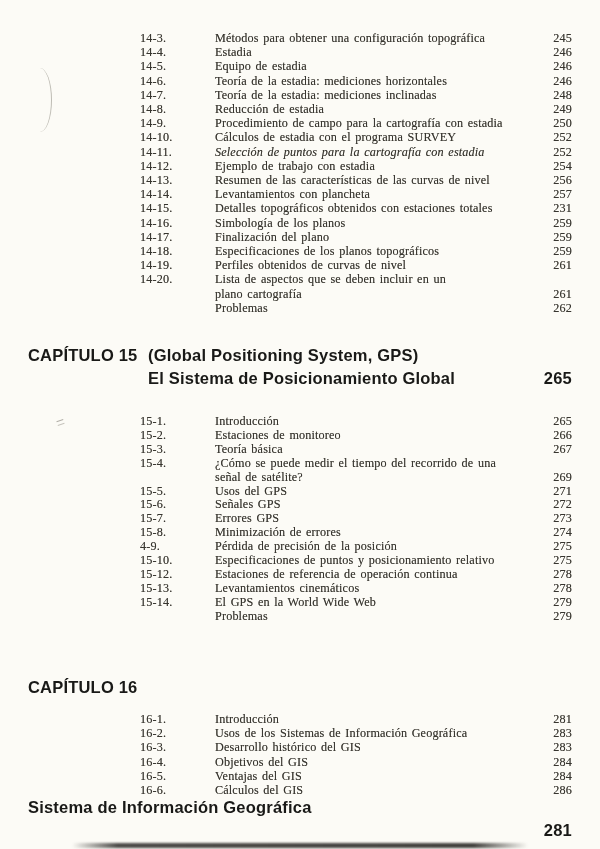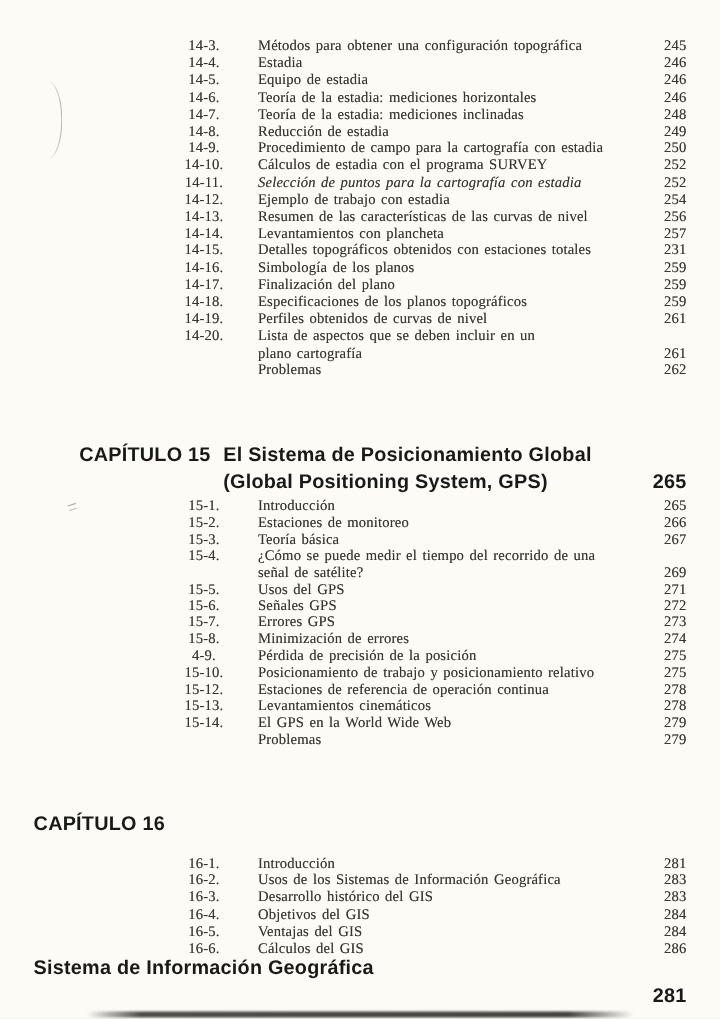--- a/index.html
+++ b/index.html
@@ -19,21 +19,21 @@
     font-size:12.2px;
     line-height:14.2px;
     letter-spacing:0.15px;
     word-spacing:1.3px;
     text-shadow:0 0 0.4px rgba(62,58,50,0.55);
   }
   .entries-15{line-height:13.9px;}
   .row{display:flex;align-items:flex-start;}
   .num{
     width:60px;flex:0 0 60px;
-    text-align:center;
+    text-align:left;
     white-space:nowrap;
   }
   .titleblock{flex:1 1 auto;margin-left:15px;min-width:0;}
   .titleblock .l1,.titleblock .l2{display:block;}
   .titleblock .italic{font-style:italic;}
   .pg{
     width:34px;flex:0 0 34px;
     text-align:right;
     align-self:flex-end;
     white-space:nowrap;
@@ -258,25 +258,25 @@
       <div class="row">
         <span class="num"></span>
         <span class="titleblock">
           <span class="l1">Problemas</span>
 
         </span>
         <span class="pg">262</span>
       </div>
     </div>
 
-  <div class="chapter" style="top:368px;margin-left:38px;">
+  <div class="chapter" style="top:344px;">
     <div class="ch-label">CAPÍTULO 15</div>
     <div class="ch-title">
+      <div>(Global Positioning System, GPS)</div>
       <div>El Sistema de Posicionamiento Global</div>
-      <div>(Global Positioning System, GPS)</div>
     </div>
     <div class="ch-page">265</div>
   </div>
 
   <div class="entries entries-15" style="top:415px;font-family:Liberation Serif, serif;">
 
       <div class="row">
         <span class="num">15-1.</span>
         <span class="titleblock">
           <span class="l1">Introducción</span>
@@ -353,21 +353,21 @@
         <span class="titleblock">
           <span class="l1">Pérdida de precisión de la posición</span>
 
         </span>
         <span class="pg">275</span>
       </div>
 
       <div class="row">
         <span class="num">15-10.</span>
         <span class="titleblock">
-          <span class="l1">Posicionamiento de trabajo y posicionamiento relativo</span>
+          <span class="l1">Especificaciones de puntos y posicionamiento relativo</span>
 
         </span>
         <span class="pg">275</span>
       </div>
 
 
       <div class="row">
         <span class="num">15-12.</span>
         <span class="titleblock">
           <span class="l1">Estaciones de referencia de operación continua</span>

